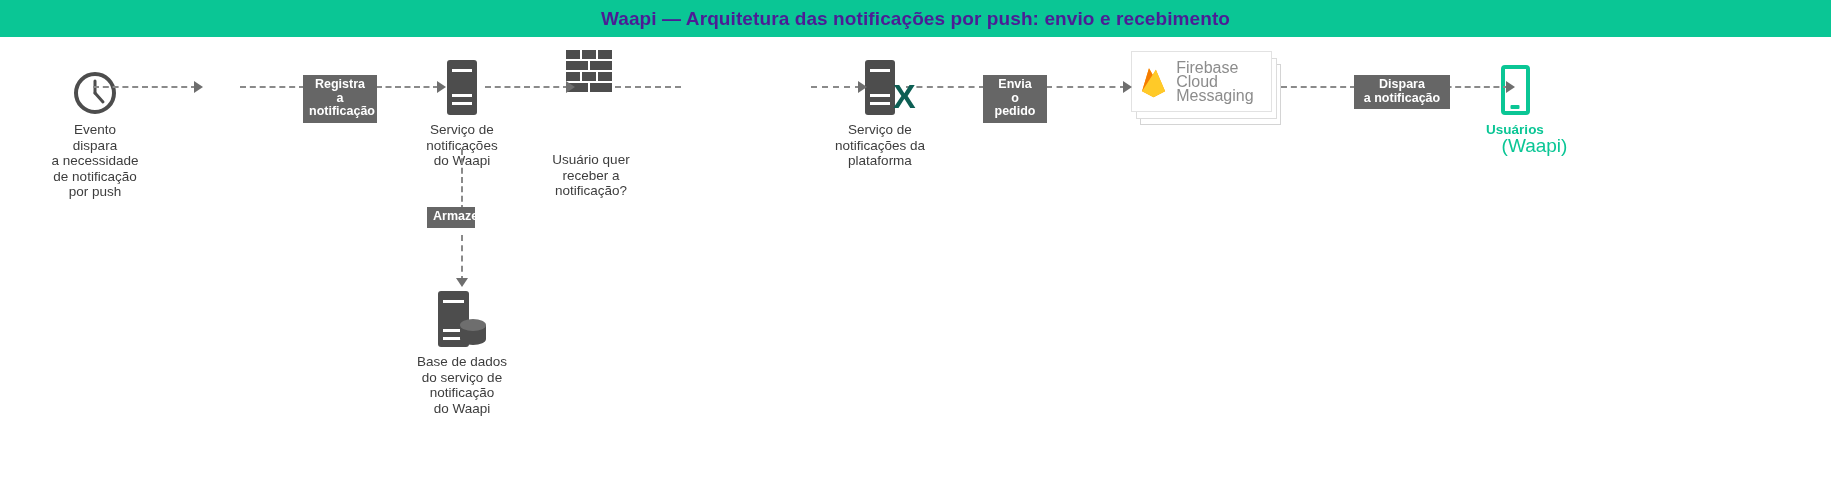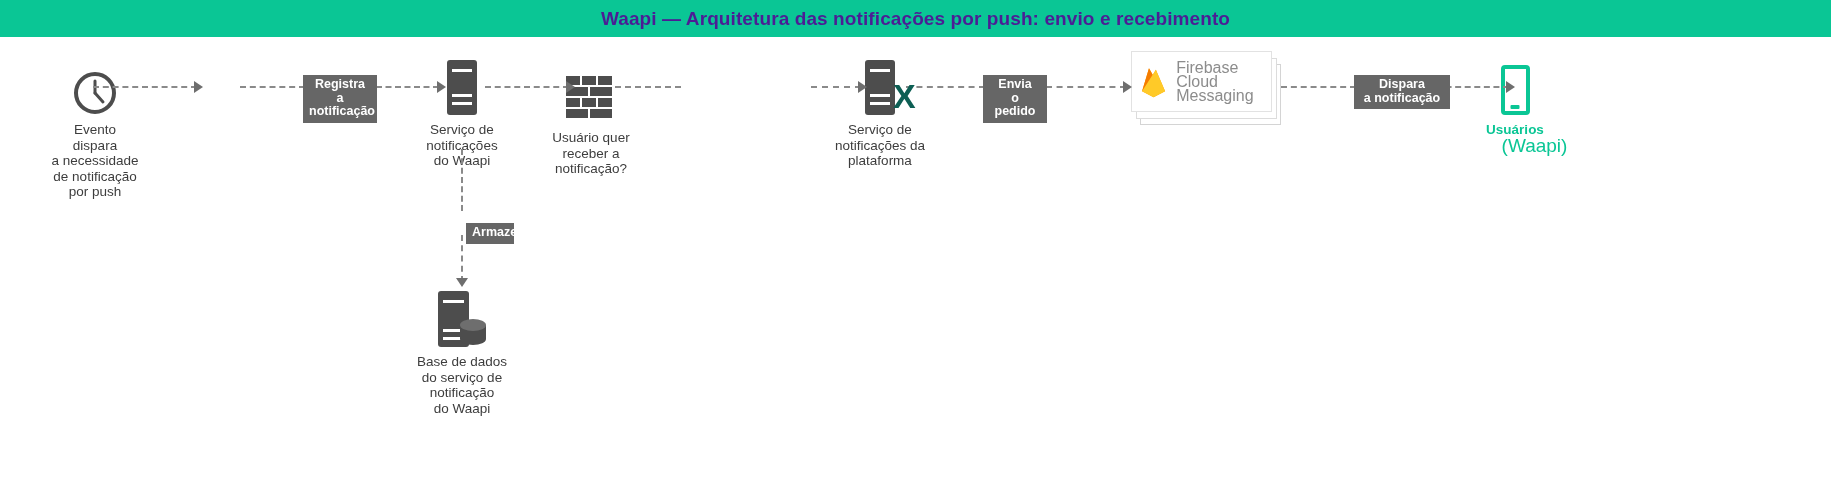--- a/index.html
+++ b/index.html
@@ -271,21 +271,21 @@
         <i class="s1"></i>
           <i class="s2"></i>
           <i class="s3"></i>
       </div>
     </div>
     <div class="node-label">Serviço de
 notificações
 do Waapi</div>
   </div>
 
-  <div class="node" style="left:545px; top:30px; width:92px;">
+  <div class="node" style="left:545px; top:4px; width:92px;gap:48px;">
     <div class="node-icon" style="height:56px;">
       <div class="bricks">
         <span style="left:0px;  top:0px;  width:14px;"></span>
         <span style="left:16px; top:0px;  width:14px;"></span>
         <span style="left:32px; top:0px;  width:14px;"></span>
         <span style="left:0px;  top:11px; width:22px;"></span>
         <span style="left:24px; top:11px; width:22px;"></span>
         <span style="left:0px;  top:22px; width:14px;"></span>
         <span style="left:16px; top:22px; width:14px;"></span>
         <span style="left:32px; top:22px; width:14px;"></span>
@@ -338,21 +338,21 @@
   <div class="node" style="left:1475px; top:22px; width:80px;">
     <div class="node-icon" style="height:56px;">
       <div class="phone">
         <div class="home"></div>
       </div>
     </div>
     <div class="node-label teal">Usuários</div>
     <div class="node-sublabel">(Waapi)</div>
   </div>
 
-  <div class="badge" style="left:427px; top:186px; width:48px;margin-left:39px;">Armazena</div>
+  <div class="badge" style="left:427px; top:170px; width:48px;">Armazena</div>
 
   <div class="node" style="left:415px; top:252px; width:94px;">
     <div class="node-icon" style="height:58px;">
       <div class="db">
         <div class="box">
           <i class="d1"></i>
             <i class="d2"></i>
             <i class="d3"></i>
         </div>
         <svg class="cyl" viewBox="0 0 26 26">

